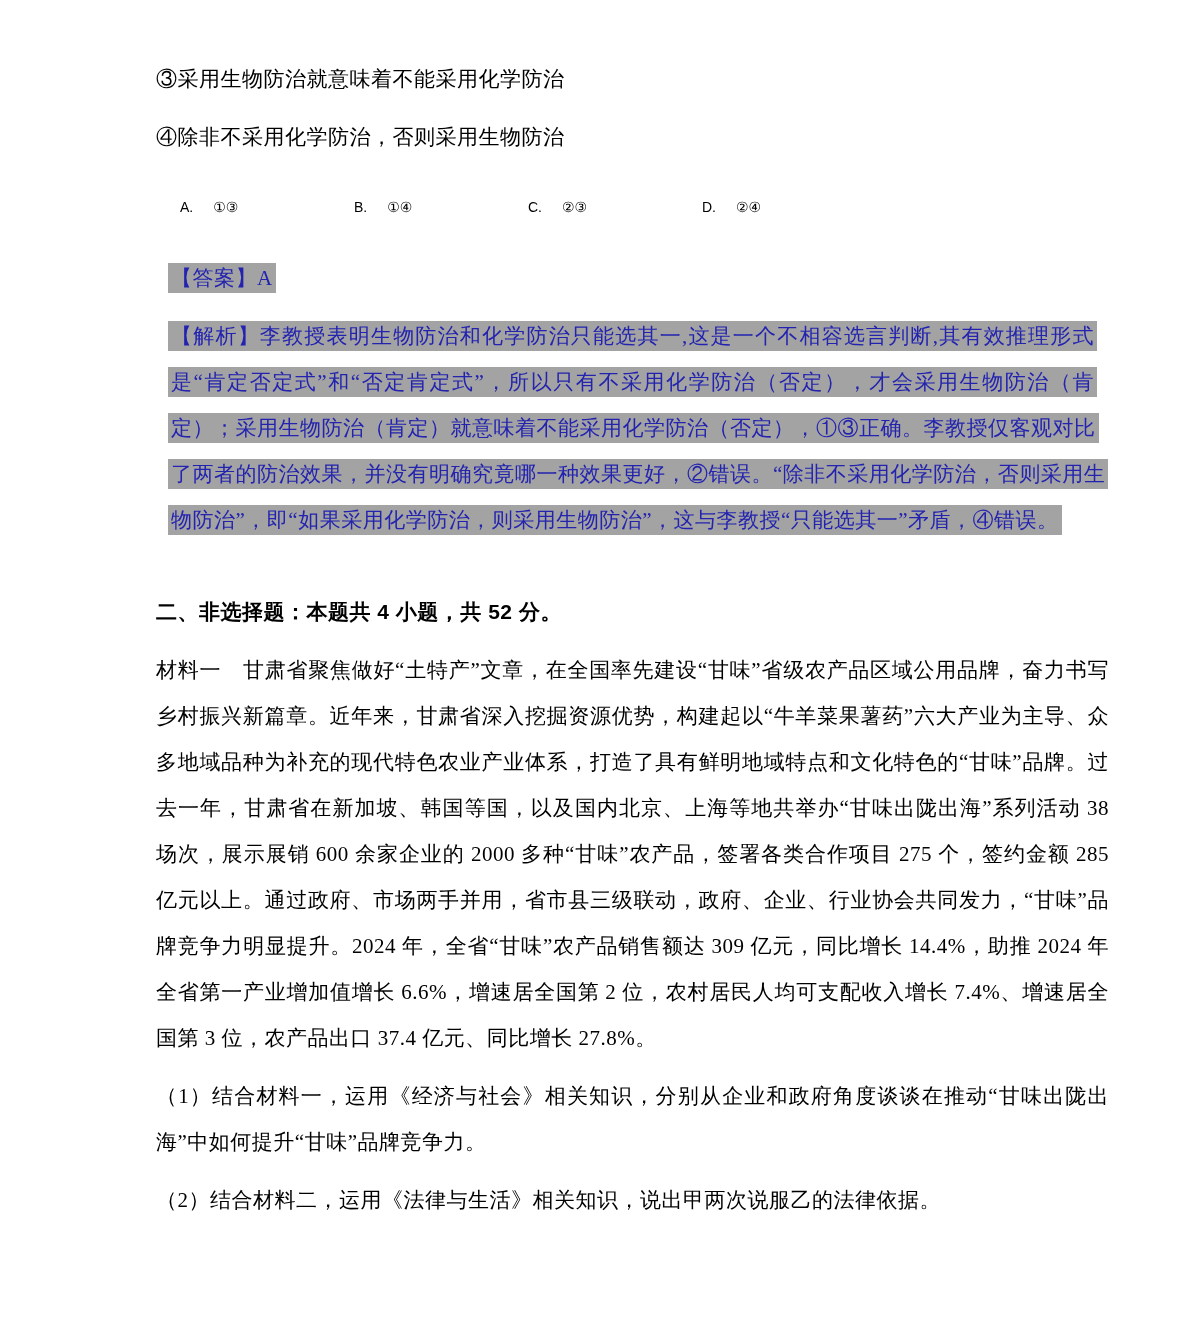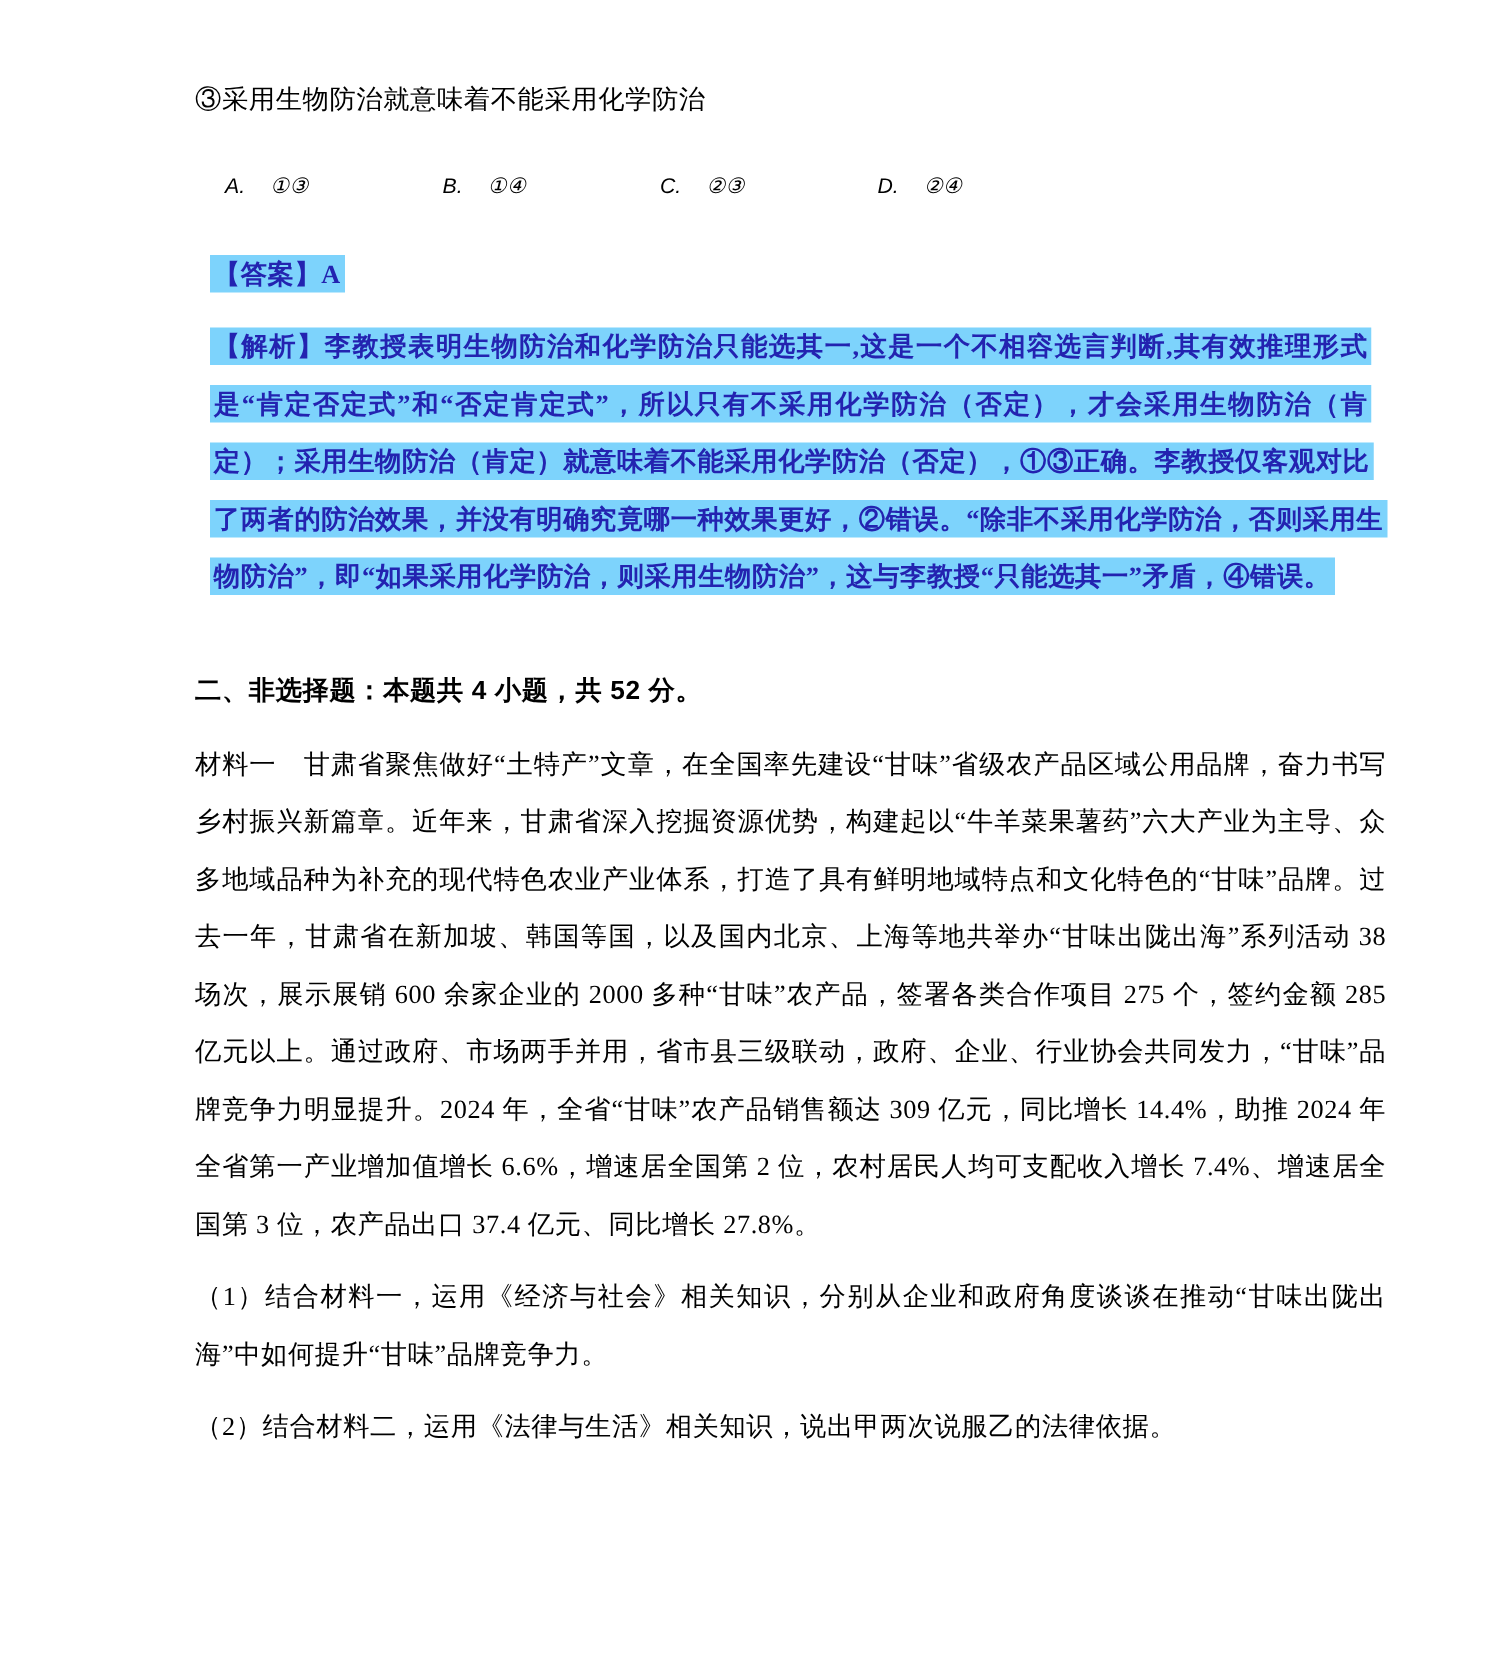--- a/index.html
+++ b/index.html
@@ -18,39 +18,37 @@
   }
   p, .line {
     font-size: 21px;
     line-height: 46px;
     letter-spacing: 0.5px;
   }
   .statement { text-align: left; }
   .options-row {
     display: flex;
     align-items: baseline;
-    font-size: 17px;
+    font-size: 14px;
     line-height: 46px;
-    font-style: italic;
   }
   .option { display: inline-block; }
   .option-a, .option-b, .option-c { width: 150px; }
   .option-letter {
     font-family: "Liberation Sans", "DejaVu Sans", sans-serif;
     font-weight: 500;
     margin-right: 8px;
   }
   .answer-line { line-height: 46px; }
   .hl {
-    background: #7dd3fc;
+    background: #a3a3a3;
     color: #2323b0;
     padding: 3px 3px;
     -webkit-box-decoration-break: clone;
     box-decoration-break: clone;
-    font-weight: bold;
   }
   .analysis {
     text-align: justify;
     text-justify: inter-ideograph;
   }
   .section-heading {
     margin-top: 46px;
     font-weight: bold;
     font-family: "Liberation Sans", "DejaVu Sans", sans-serif;
     letter-spacing: 0.5px;
@@ -68,20 +66,21 @@
     text-align: justify;
     text-justify: inter-ideograph;
   }
 </style>
 </head>
 <body>
 
 <div class="page">
 
   <p class="statement">③采用生物防治就意味着不能采用化学防治</p>
+  <p class="statement">④除非不采用化学防治，否则采用生物防治</p>
 
   <div class="options-row">
     <span class="option option-a">
       <span class="option-letter">A.</span><span>①③</span>
     </span>
     <span class="option option-b">
       <span class="option-letter">B.</span><span>①④</span>
     </span>
     <span class="option option-c">
       <span class="option-letter">C.</span><span>②③</span>

